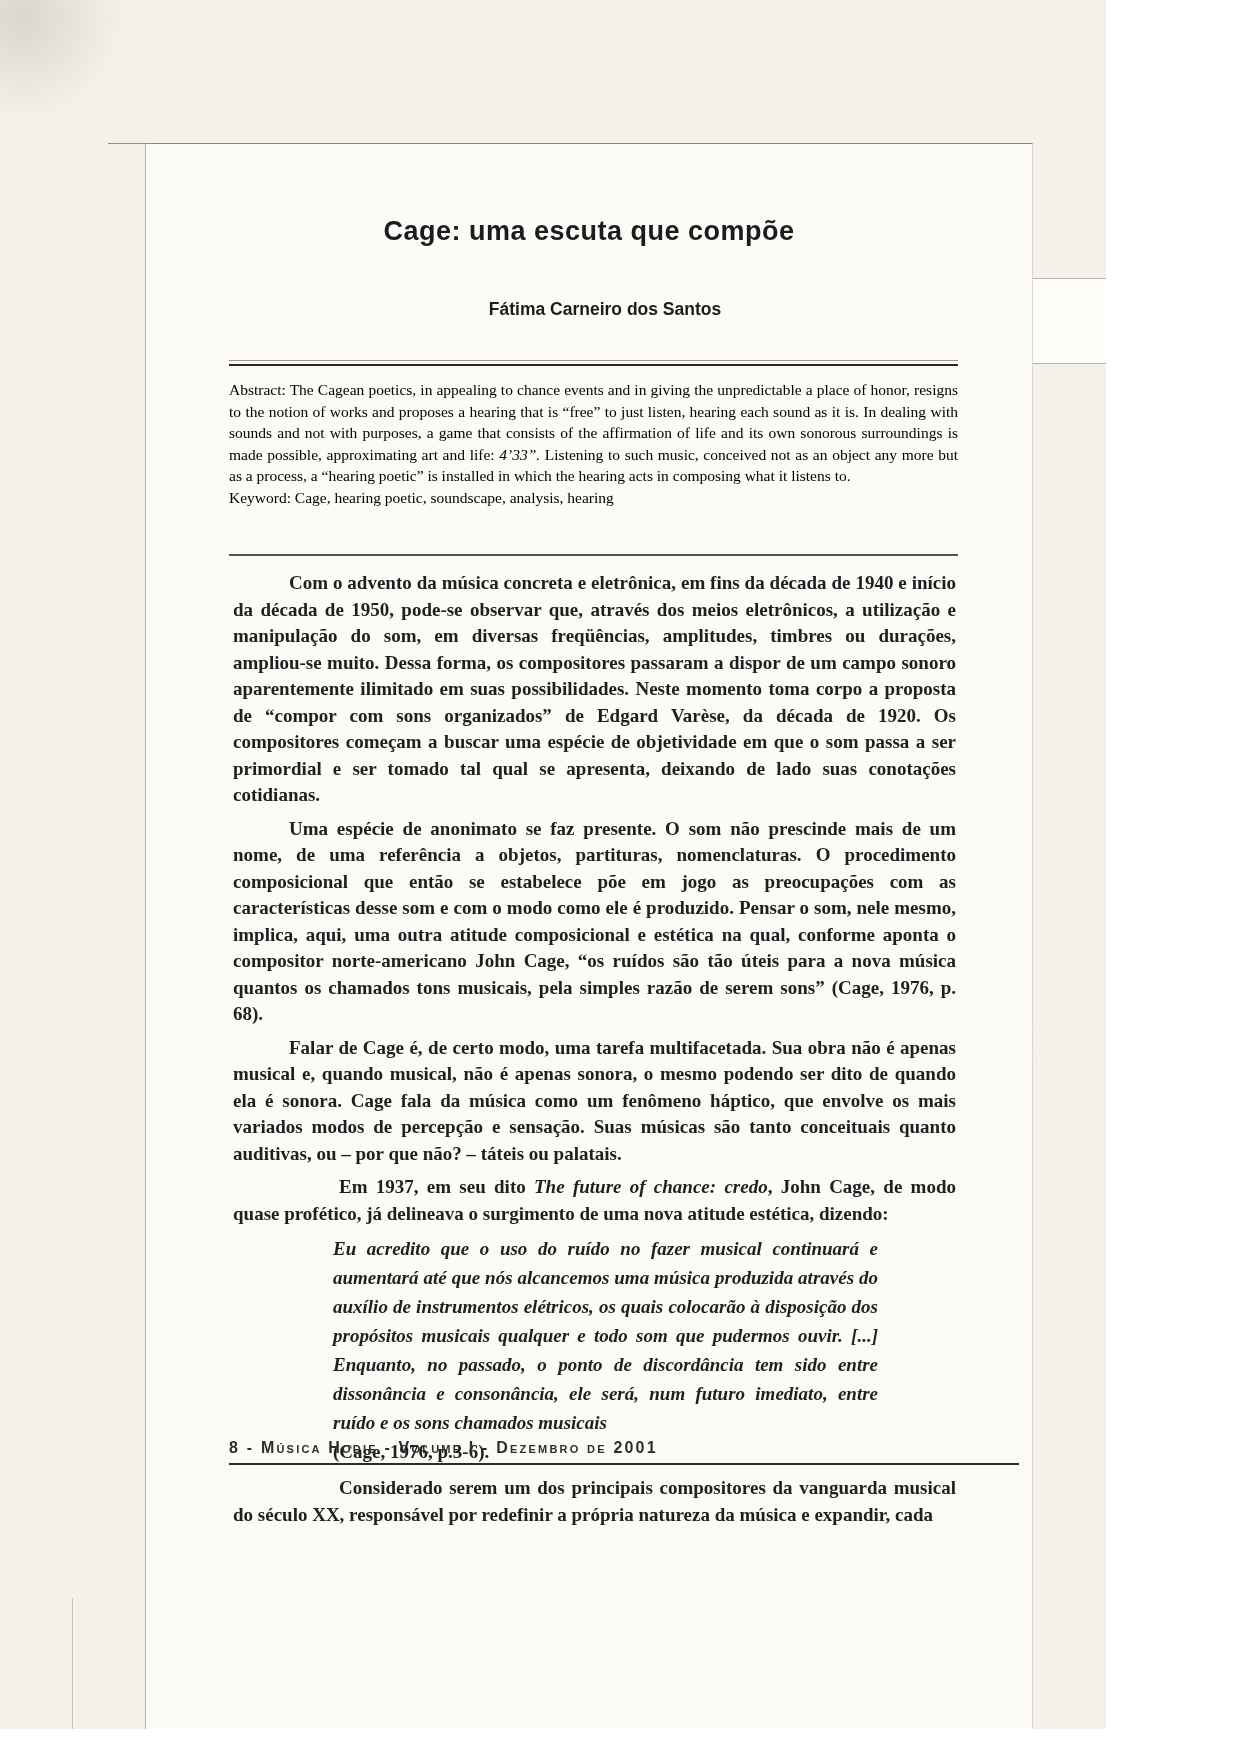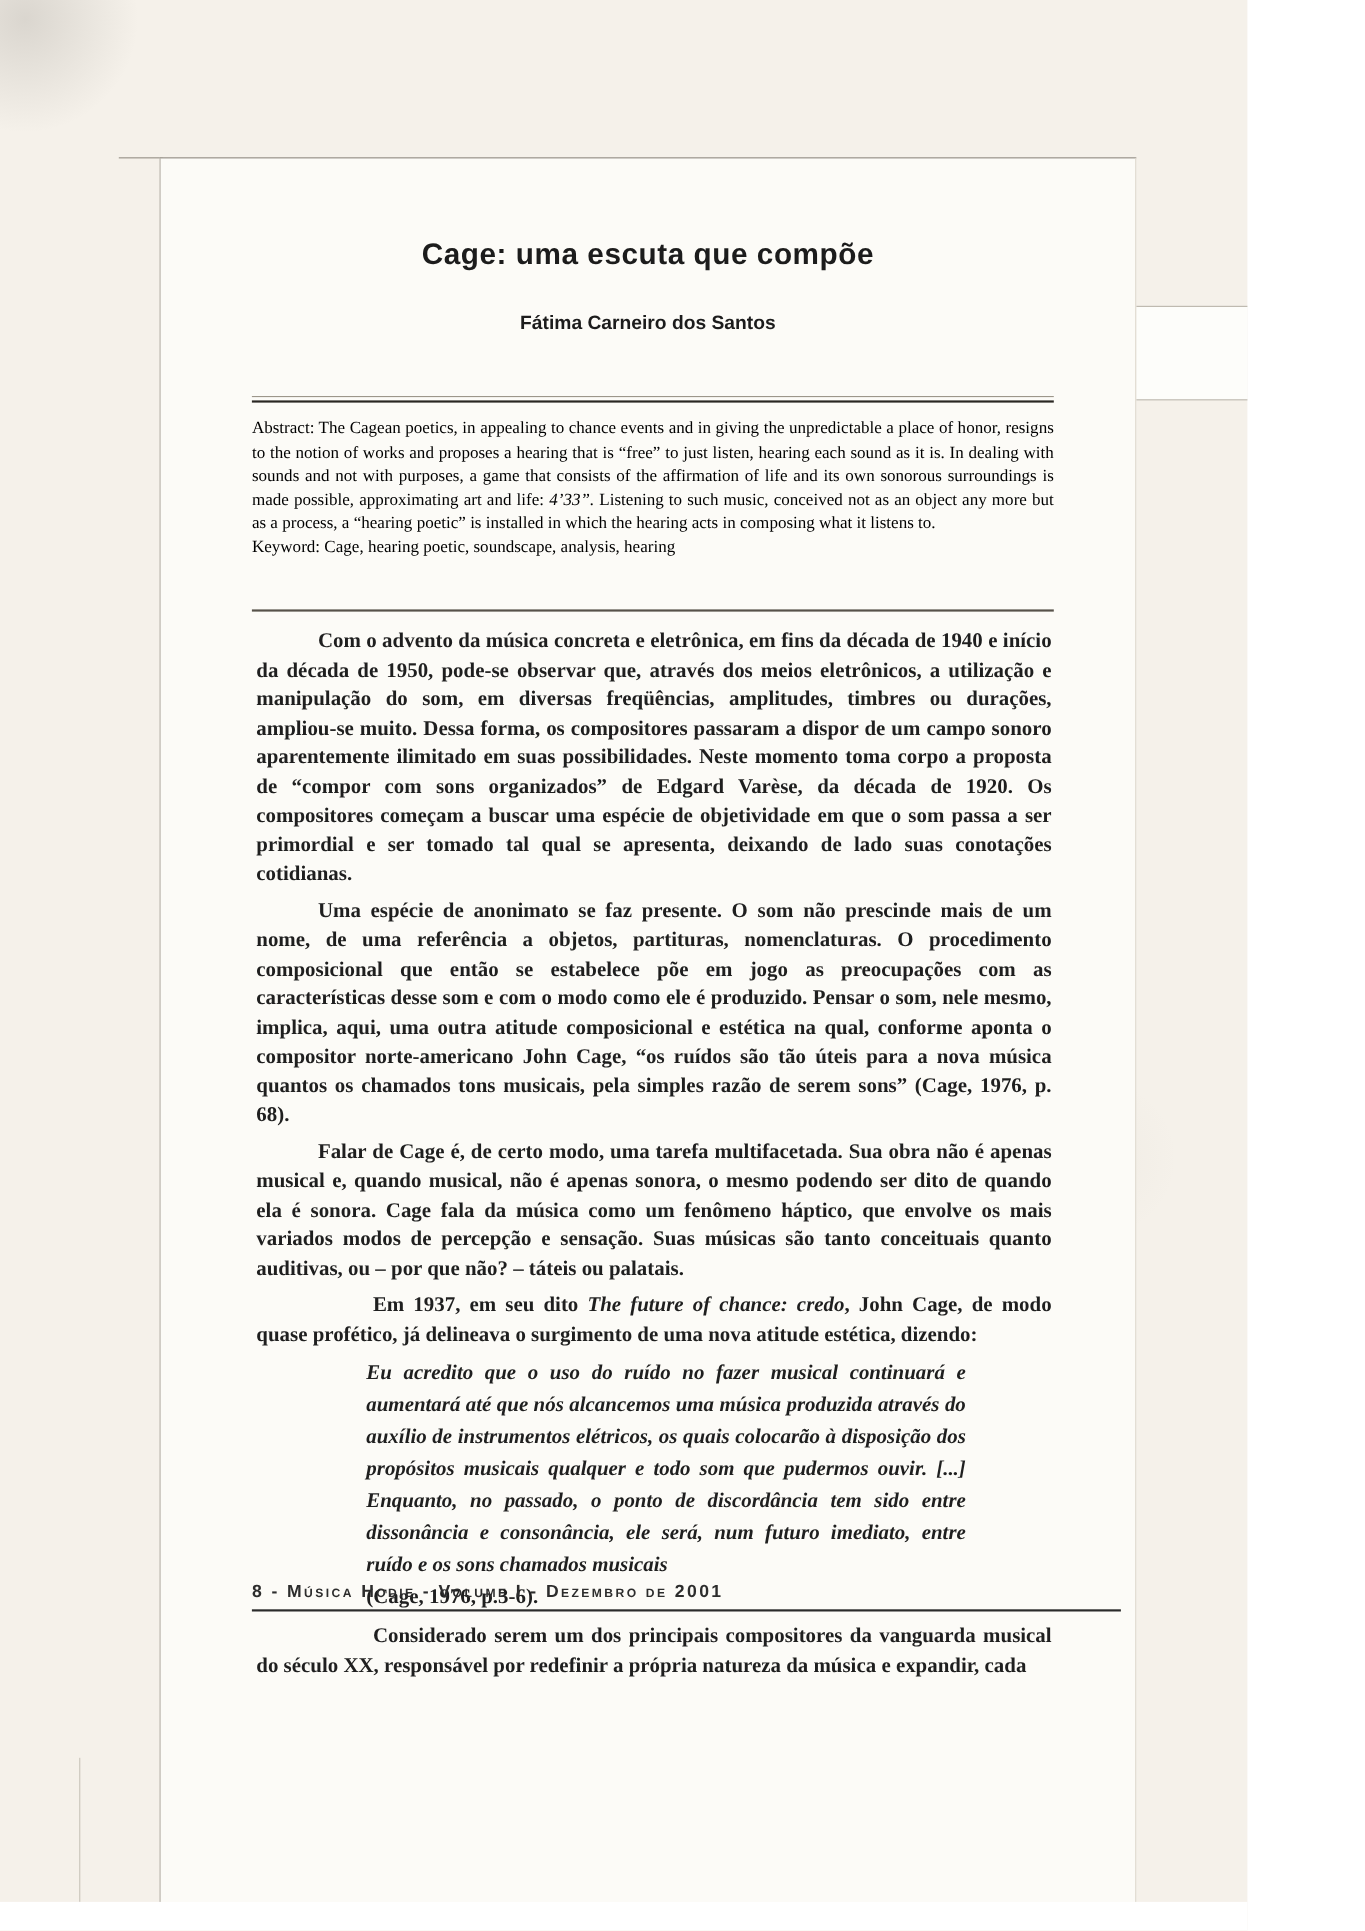--- a/index.html
+++ b/index.html
@@ -5,21 +5,20 @@
   html,body { margin:0; padding:0; }
   body { width:1241px; height:1755px; font-family:"Liberation Serif", serif; }
 
   .canvas {
     position:relative; width:1106px; height:1755px; overflow:hidden;
     background:
       radial-gradient(circle at 2% 1%, rgba(110,105,98,.20), transparent 5%),
       radial-gradient(circle at 24% 19%, rgba(150,140,125,.07), transparent 4%),
       radial-gradient(circle at 88% 60%, rgba(150,140,125,.05), transparent 5%),
       #f5f1ea;
-    padding-left: 28px;
   }
 
   .page {
     position:absolute; left:145px; top:143px; width:886px; height:1592px;
     background:#fcfbf7;
     border-top:1px solid #8d887e;
     border-left:1px solid #b3aea3;
     border-right:1px solid #ddd7cb;
   }
   .edge-ext { position:absolute; left:108px; top:143px; width:40px; height:1px; background:#938e84; }
@@ -29,21 +28,21 @@
   }
   .left-lower-line { position:absolute; left:72px; top:1598px; width:1px; height:131px; background:#c9c4ba; }
   .bottom-strip { position:absolute; left:0; top:1729px; width:1241px; height:26px; background:#ffffff; }
 
   .title {
     position:absolute; top:72px; left:0; width:100%; margin:0;
     text-align:center; font-family:"Liberation Sans", sans-serif;
     font-weight:bold; font-size:27px; letter-spacing:.5px; color:#1c1c1c;
   }
   .author {
-    position:absolute; top:139px; left:0; width:100%; margin:0;
+    position:absolute; top:139px; left:0; width:100%; margin:16px;
     text-align:center; font-family:"Liberation Sans", sans-serif;
     font-weight:bold; font-size:17.5px; color:#1c1c1c;
   }
 
   .rule-double {
     position:absolute; top:216px; left:83px; width:729px; height:3px;
     border-top:1px solid #9c968a; border-bottom:2px solid #2a2723;
   }
   .abstract-block {
     position:absolute; top:235px; left:83px; width:729px;

